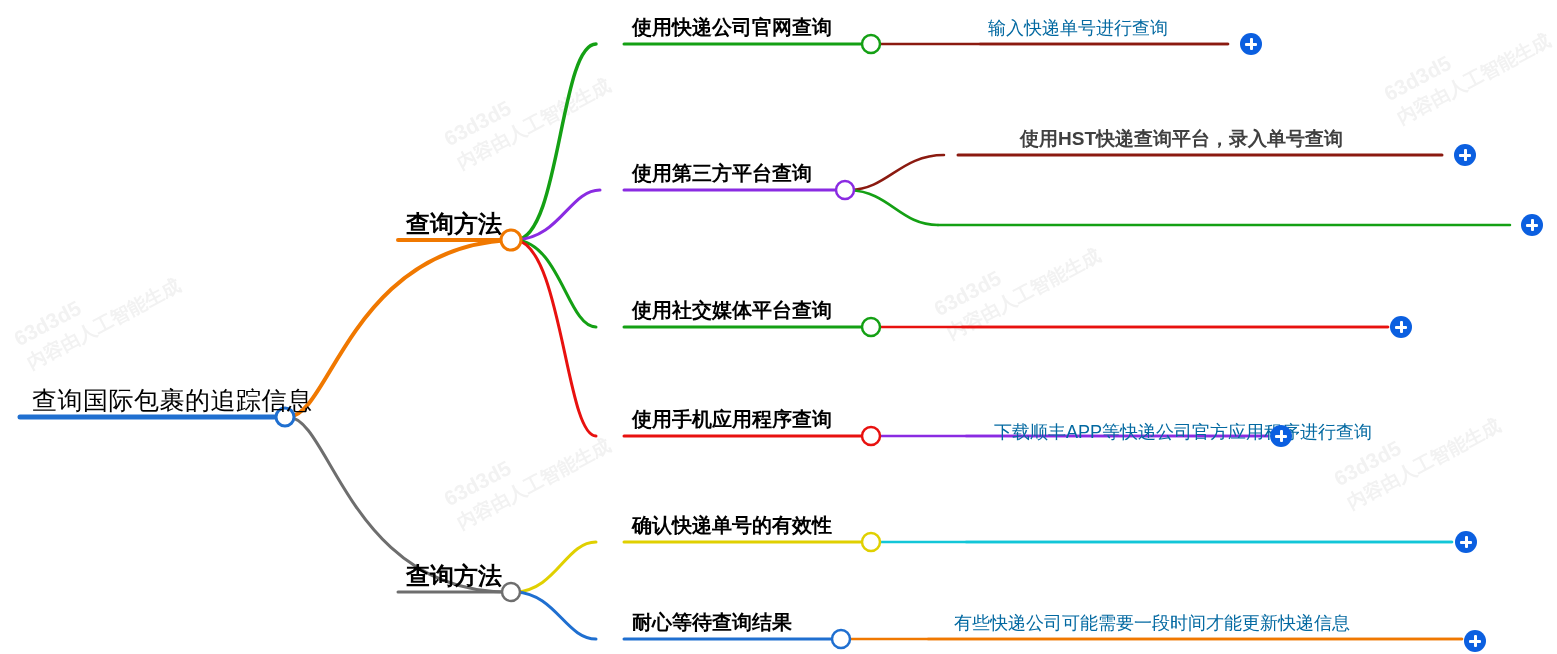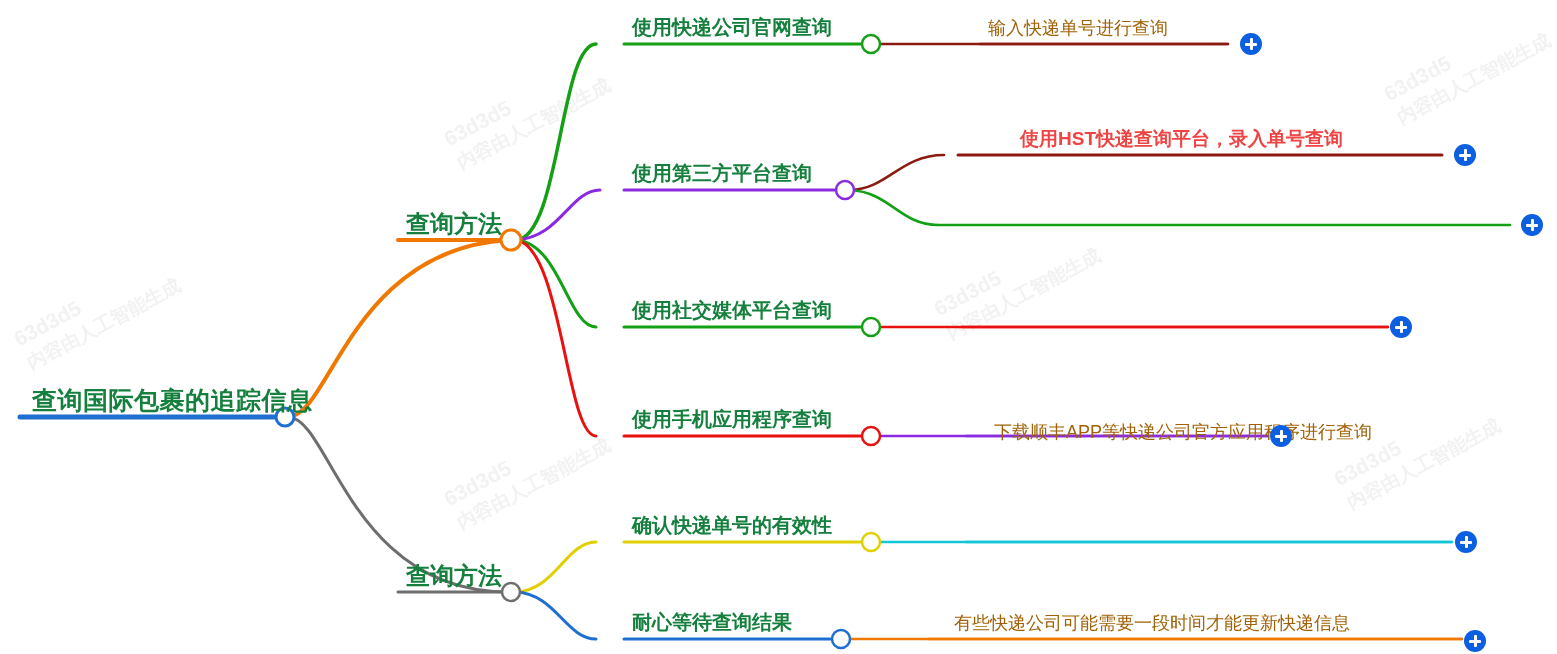--- a/index.html
+++ b/index.html
@@ -10,28 +10,28 @@
     overflow:hidden;position:relative;
   }
   #stage{position:absolute;inset:0;width:1557px;height:654px;}
   #wires{position:absolute;left:0;top:0;width:1557px;height:654px;}
 
   .node{position:absolute;white-space:nowrap;}
   .node .cap{
     display:block;
     padding:0 10px 2px 10px;
     line-height:1.0;
-    color:#15803d;
-  }
-
-  .root .cap{font-size:25px;font-weight:bold;letter-spacing:.5px;}
+    color:#000000;
+  }
+
+  .root .cap{font-size:25px;font-weight:normal;letter-spacing:.5px;}
   .lvl2 .cap{font-size:24px;font-weight:bold;}
   .lvl3 .cap{font-size:20px;font-weight:bold;}
-  .leaf .cap{font-size:18px;font-weight:normal;color:#a16207;}
-  .leaf.strong .cap{font-size:19px;font-weight:bold;color:#ef4444;}
+  .leaf .cap{font-size:18px;font-weight:normal;color:#0369a1;}
+  .leaf.strong .cap{font-size:19px;font-weight:bold;color:#404040;}
 
   .plus{
     position:absolute;width:22px;height:22px;border-radius:50%;
     background:#0b5fe0;
   }
   .plus::before,.plus::after{
     content:"";position:absolute;background:#ffffff;border-radius:1px;
   }
   .plus::before{left:5px;top:10px;width:12px;height:3px;}
   .plus::after{left:10px;top:5px;width:3px;height:12px;}

